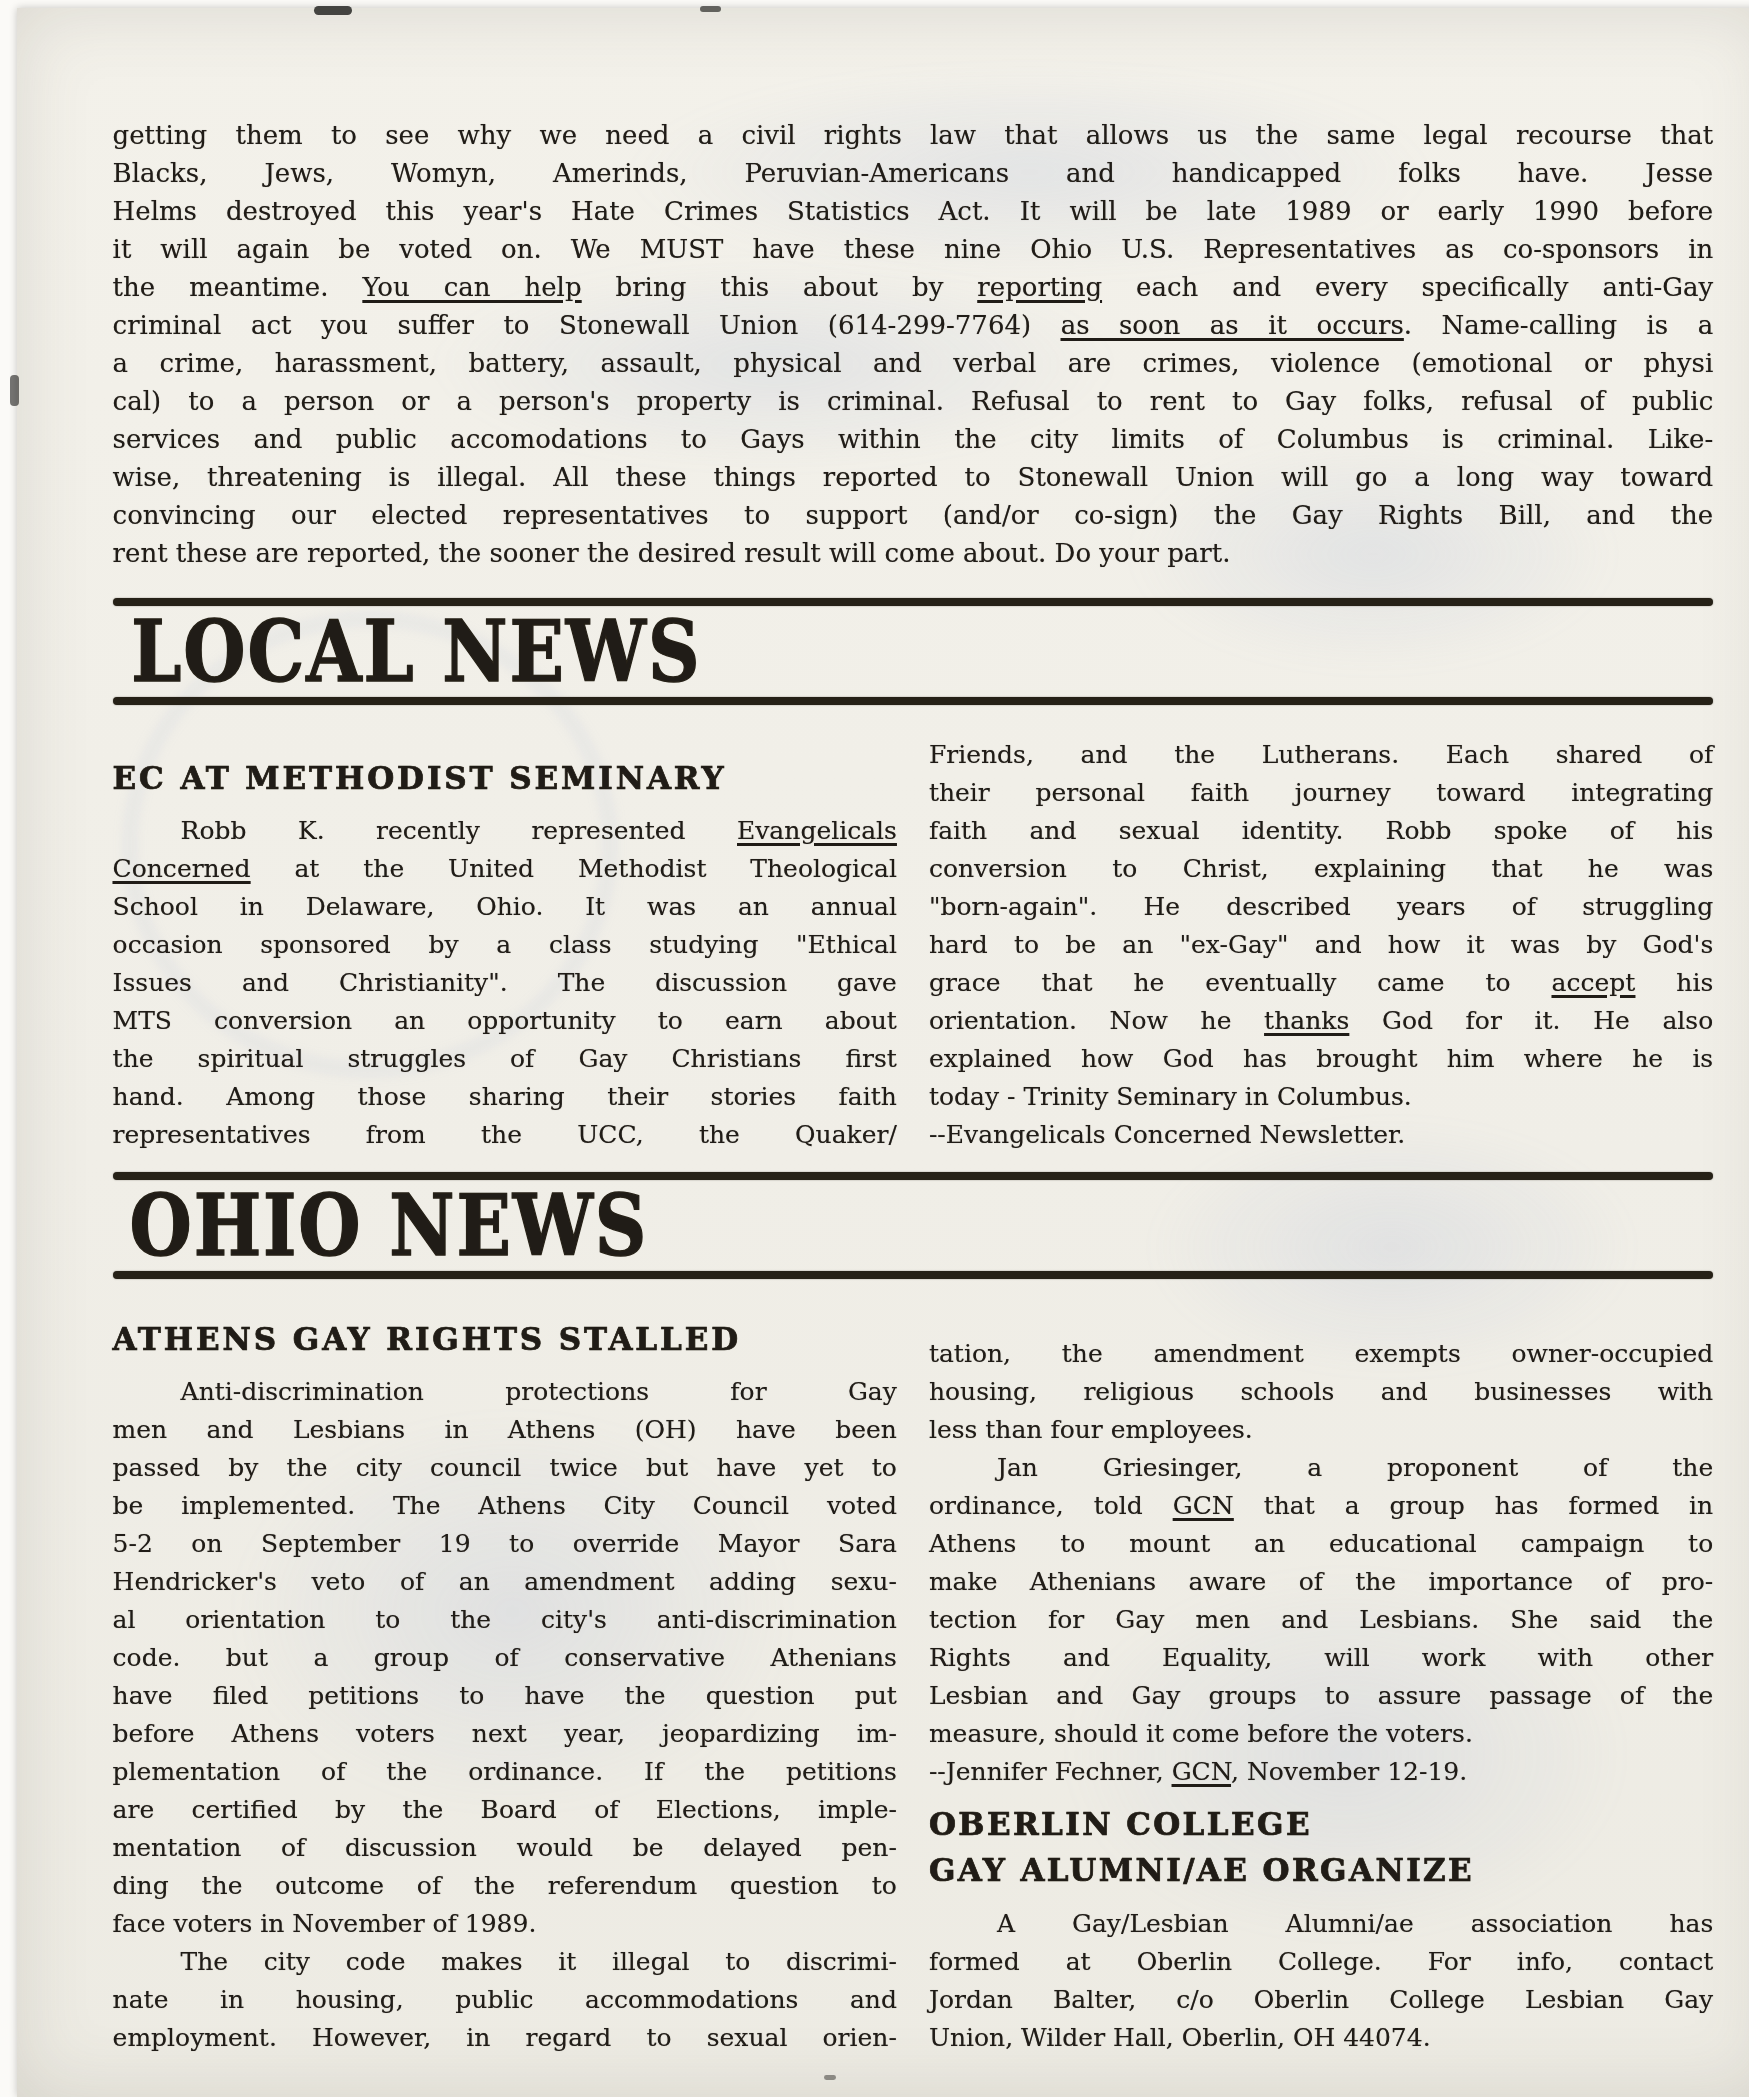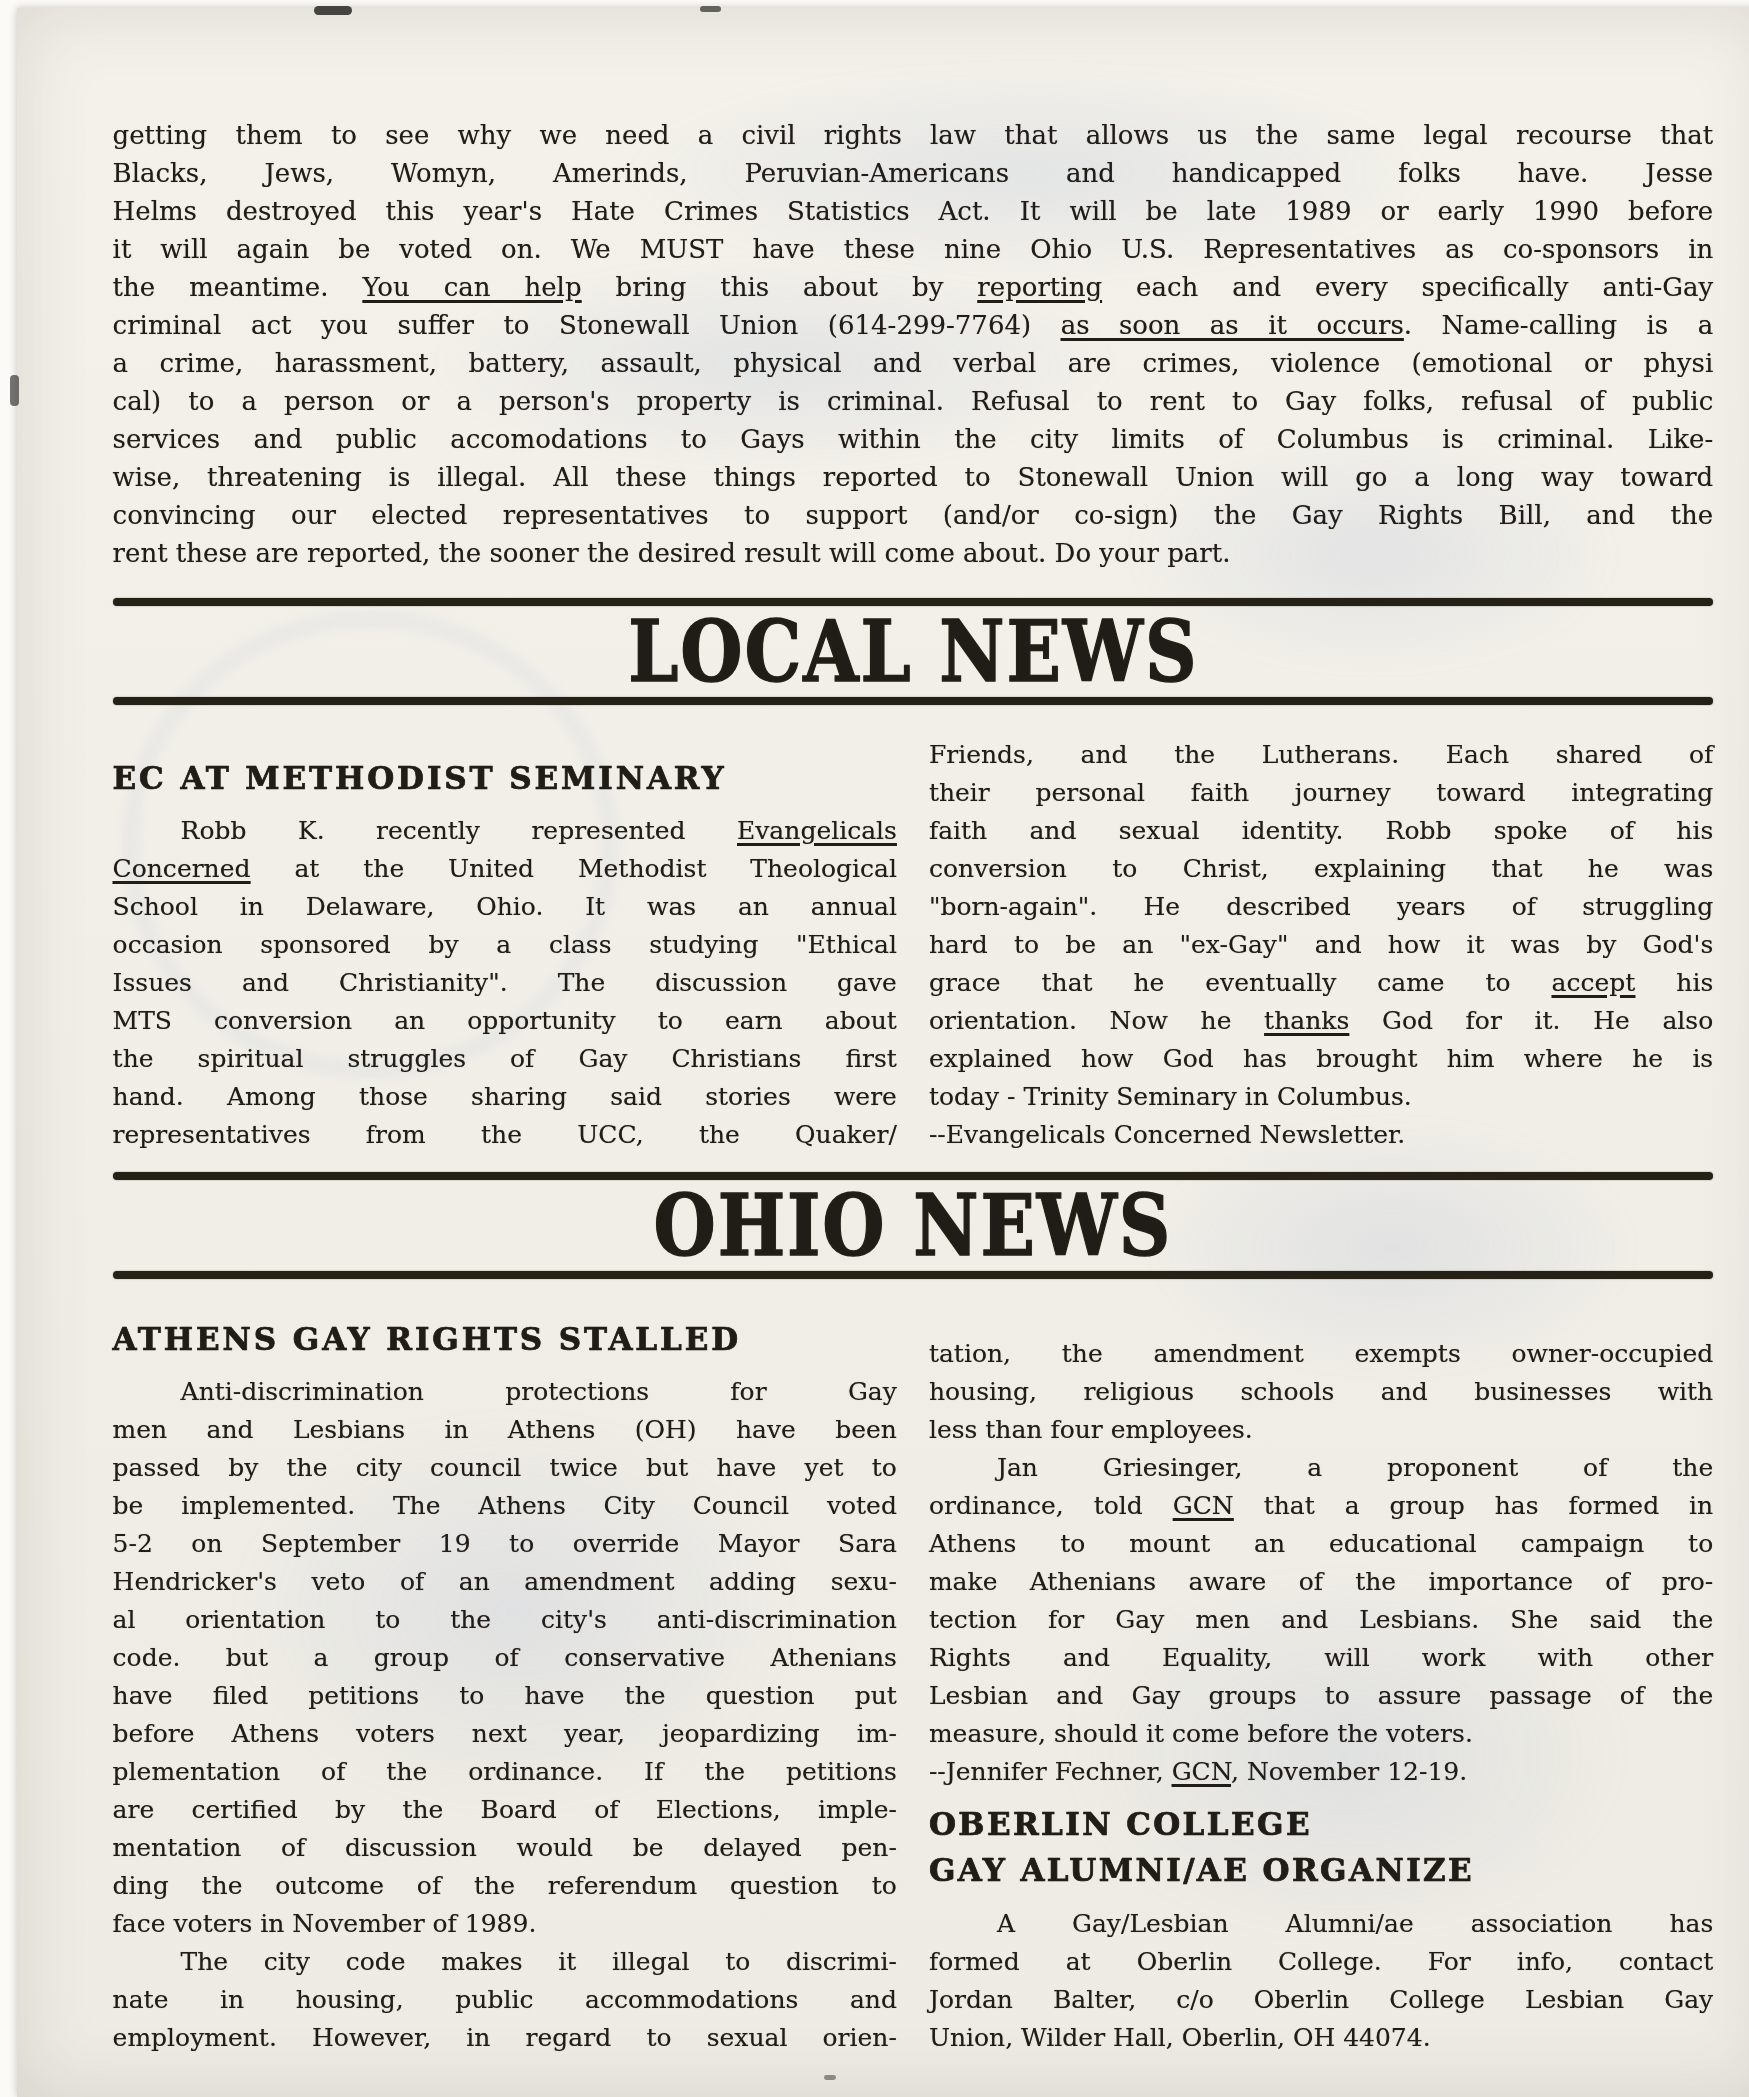--- a/index.html
+++ b/index.html
@@ -14,21 +14,21 @@
   .intro{font-size:26px;line-height:38px;}
   .body{font-size:25px;line-height:38px;}
   .tline{text-align:justify;text-align-last:justify;white-space:normal;}
   .tline.last{text-align-last:left;}
   .tline.ind{text-indent:68px;}
   .u{text-decoration:underline;text-decoration-thickness:2.9px;text-underline-offset:4.4px;}
   
   .banner-block{margin:26px 0 28px;}
   .banner-block.tight{margin-top:17.6px;}
   .rule{height:8.3px;background:#262117;border-radius:4.4px;box-shadow:0 0 1.5px rgba(38,33,23,.55);}
-  .banner-row{text-align:center;margin:4.9px 0 3.9px;height:82px;line-height:82px;}
+  .banner-row{margin:4.9px 0 3.9px;height:82px;line-height:82px;}
   .banner{display:inline-block;font-weight:700;font-size:76px;letter-spacing:2px;
           transform:scale(.94,1.1);transform-origin:center;white-space:nowrap;
           -webkit-text-stroke:1.2px #262117;text-shadow:0 0 1px rgba(32,28,22,.65);}
   
   .cols{display:flex;gap:32px;align-items:flex-end;}
   .col{flex:1 1 0;min-width:0;}
   .art-title{margin:13.7px 0 16.6px;font-size:31px;font-weight:700;letter-spacing:2.9px;
              line-height:36px;white-space:nowrap;-webkit-text-stroke:0.7px #262117;}
   .art-title.sub{margin:9.8px 0 0;line-height:46px;letter-spacing:2.4px;}
   .art-title.sub2{margin:0 0 12.7px;line-height:46px;letter-spacing:2.4px;}
@@ -82,21 +82,21 @@
         <div class="col">
           <h2 class="art-title">EC AT METHODIST SEMINARY</h2>
           <div class="body">
               <div class="tline ind"><span>Robb K. recently represented </span><span class="u">Evangelicals</span></div>
               <div class="tline"><span class="u">Concerned</span><span> at the United Methodist Theological</span></div>
               <div class="tline"><span>School in Delaware, Ohio. It was an annual</span></div>
               <div class="tline"><span>occasion sponsored by a class studying "Ethical</span></div>
               <div class="tline"><span>Issues and Christianity". The discussion gave</span></div>
               <div class="tline"><span>MTS conversion an opportunity to earn about</span></div>
               <div class="tline"><span>the spiritual struggles of Gay Christians first</span></div>
-              <div class="tline"><span>hand. Among those sharing said stories were</span></div>
+              <div class="tline"><span>hand. Among those sharing their stories faith</span></div>
               <div class="tline"><span>representatives from the UCC, the Quaker/</span></div>
             </div>
         </div>
         <div class="col rcol">
           <div class="body">
               <div class="tline"><span>Friends, and the Lutherans. Each shared of</span></div>
               <div class="tline"><span>their personal faith journey toward integrating</span></div>
               <div class="tline"><span>faith and sexual identity. Robb spoke of his</span></div>
               <div class="tline"><span>conversion to Christ, explaining that he was</span></div>
               <div class="tline"><span>"born-again". He described years of struggling</span></div>

